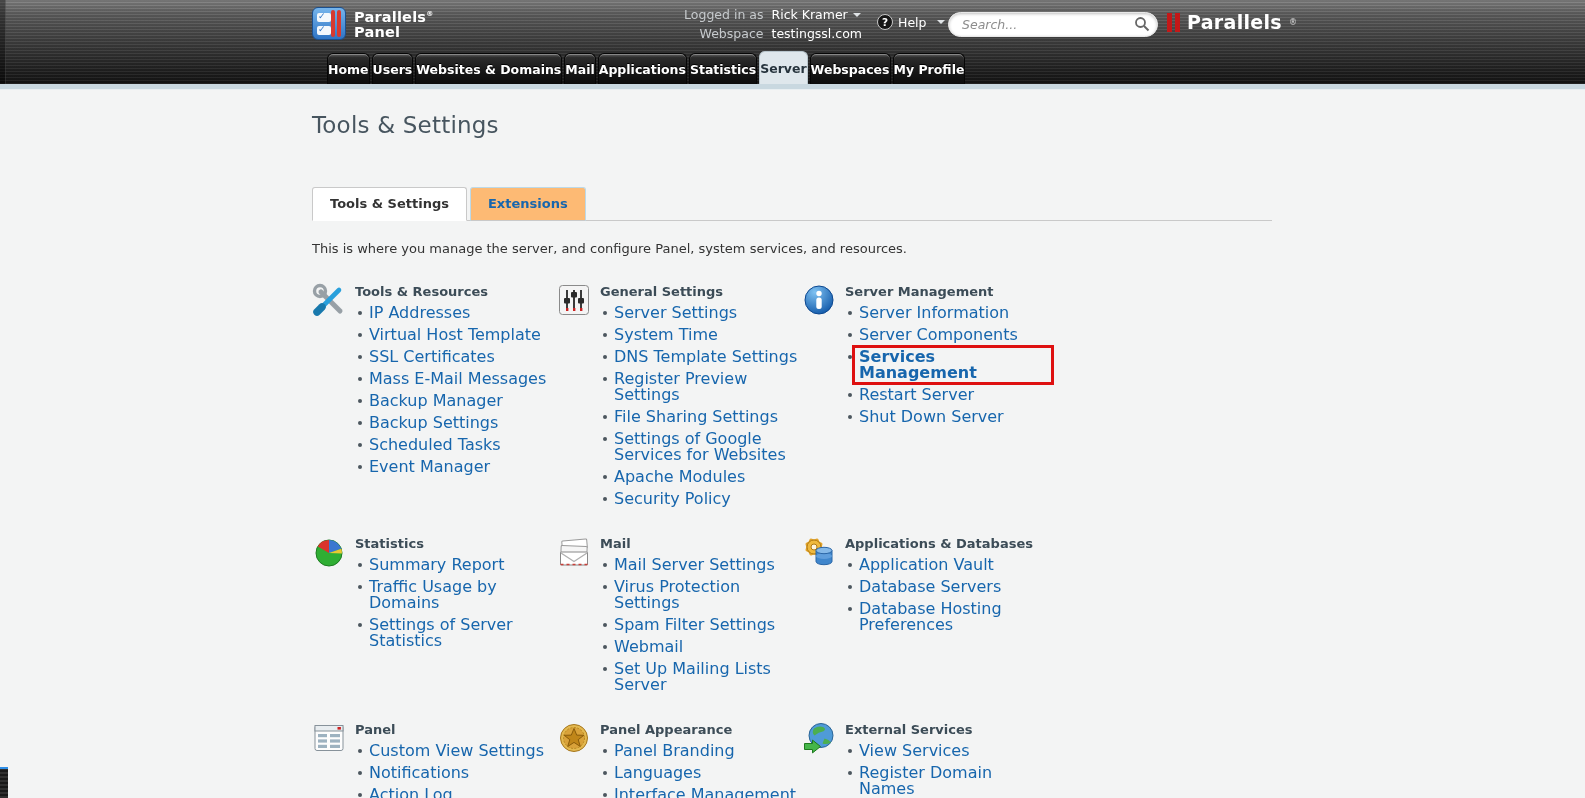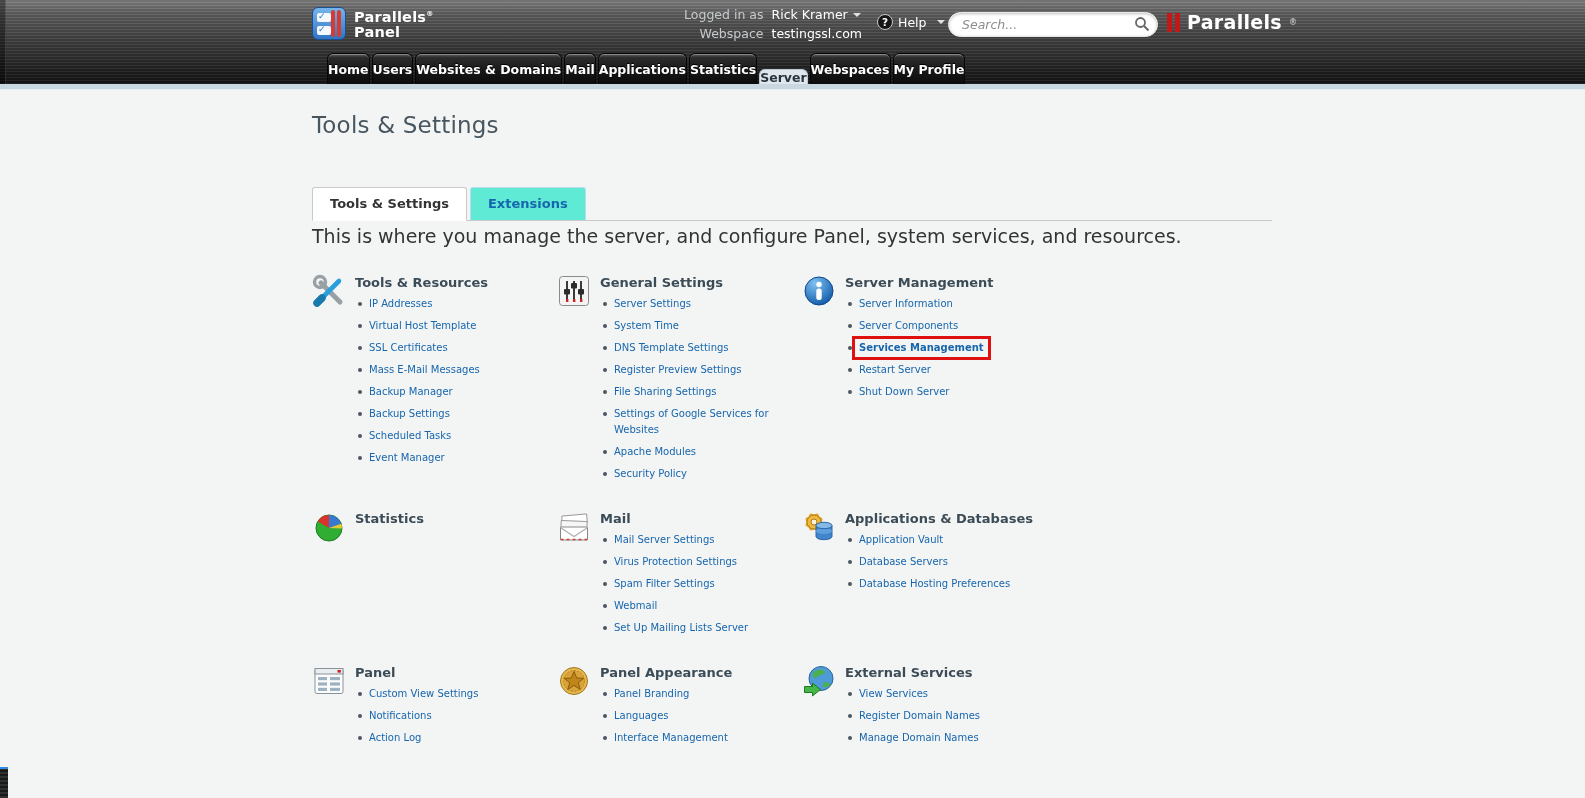--- a/index.html
+++ b/index.html
@@ -88,45 +88,45 @@
   .nav-tab {
     height:31px; padding:0 0; display:flex; align-items:center;
     font-size:12.5px; font-weight:bold; color:#fff; cursor:pointer; white-space:nowrap;
     border:1px solid #060606; border-bottom:none; border-radius:6px 6px 0 0;
     background: linear-gradient(#606060 0%, #2c2c2c 12%, #161616 60%, #0c0c0c 100%);
     box-shadow: inset 0 1px 0 rgba(255,255,255,0.28);
     text-shadow: 0 -1px 0 #000;
   }
   .nav-tab.active {
     background: var(--active-tab, #dfe7ec); color:#27343d; text-shadow:none;
-    border-color:#b9c6cd; box-shadow:none; height:15px;
+    border-color:#b9c6cd; box-shadow:none; height:33px;
   }
   .header-sep { width:100%; height:6px; background:#c9d8e0; border-bottom:1px solid #e9eff2; }
 
   
   .content { padding:22px 0 0 312px; }
   .page-title { font-size:23px; font-weight:normal; color:#47555f; letter-spacing:0.2px; }
 
   .content-tabs { margin-top:49px; width:960px; border-bottom:1px solid #c9c9c9; display:flex; gap:3px; }
   .content-tab {
     position:relative; margin-bottom:-1px; padding:8px 17px 9px; font-size:13px; font-weight:bold;
     border-radius:3px 3px 0 0; cursor:pointer; white-space:nowrap;
   }
   .content-tab.active { background:#fff; border:1px solid #c9c9c9; border-bottom:1px solid #fff; color:#333; }
-  .content-tab.inactive { background:#5eead4; border:1px solid #bcd9e8; border-bottom:1px solid #c9c9c9; color:var(--link,#1766ad); }
-
-  .page-desc { margin-top:4px; font-size:19px; color:#333; }
+  .content-tab.inactive { background:#fdba74; border:1px solid #bcd9e8; border-bottom:1px solid #c9c9c9; color:var(--link,#1766ad); }
+
+  .page-desc { margin-top:20px; font-size:13px; color:#333; }
 
   .sections { margin-top:26px; display:grid; grid-template-columns:repeat(3,245px); row-gap:24px; }
   .section { position:relative; padding-left:43px; }
   .section-icon { position:absolute; left:0; top:1px; width:34px; height:34px; }
   .section-icon svg { width:34px; height:34px; display:block; }
   .section-title { font-size:13px; font-weight:bold; color:#3c4c57; padding:2px 0 3px; }
   .section-links { list-style:none; }
-  .section-links li { position:relative; padding:3px 0 3px 14px; font-size:10px; line-height:16px; }
+  .section-links li { position:relative; padding:3px 0 3px 14px; font-size:16px; line-height:16px; }
   .section-links li .bullet { position:absolute; left:3px; top:9px; width:4px; height:4px; border-radius:50%; background:#4c565e; }
   .section-links a { color:var(--link,#1766ad); text-decoration:none; cursor:pointer; }
   .section-links a.highlighted {
     display:inline-block; border:3px solid var(--highlight,#de1010);
     padding:1px 4px; margin:-4px -7px -4px -7px;font-weight:bold;
   }
 
   
   .bottom-toggle {
     position:fixed; left:0; bottom:0; width:8px; height:31px;
@@ -291,20 +291,25 @@
       <div class="section">
         <span class="section-icon">
           <svg viewBox="0 0 34 34">
             <circle cx="17" cy="18" r="13" fill="#2fae33" stroke="#1c7c20"></circle>
             <path d="M17 18 L17 5 A13 13 0 0 1 29.3 13.8 Z" fill="#3a77d0"></path>
             <path d="M17 18 L5.8 11.4 A13 13 0 0 1 17 5 Z" fill="#d9342b"></path>
             <path d="M17 18 L29.3 13.8 A13 13 0 0 1 30 18.6 Z" fill="#e8c832"></path>
           </svg>
         </span>
         <h3 class="section-title">Statistics</h3>
+        <ul class="section-links">
+          <li><span class="bullet"></span><a class="">Summary Report</a></li>
+          <li><span class="bullet"></span><a class="">Traffic Usage by Domains</a></li>
+          <li><span class="bullet"></span><a class="">Settings of Server Statistics</a></li>
+        </ul>
       </div>
       <div class="section">
         <span class="section-icon">
           <svg viewBox="0 0 34 34">
             <rect x="5" y="5" width="25" height="9" rx="1" fill="#fff" stroke="#9a9a9a" transform="rotate(-5 17 9)"></rect>
             <rect x="4" y="11" width="26" height="10" rx="1" fill="#f6f6f6" stroke="#9a9a9a" transform="rotate(2 17 16)"></rect>
             <rect x="3.5" y="17" width="27" height="13" rx="1" fill="#fff" stroke="#888"></rect>
             <path d="M4 18 L17 26.5 L30 18" fill="none" stroke="#b0b0b0" stroke-width="1.3"></path>
             <path d="M3.5 29.5 h27" stroke="#c9403a" stroke-width="1.4" stroke-dasharray="3 3"></path>
           </svg>

